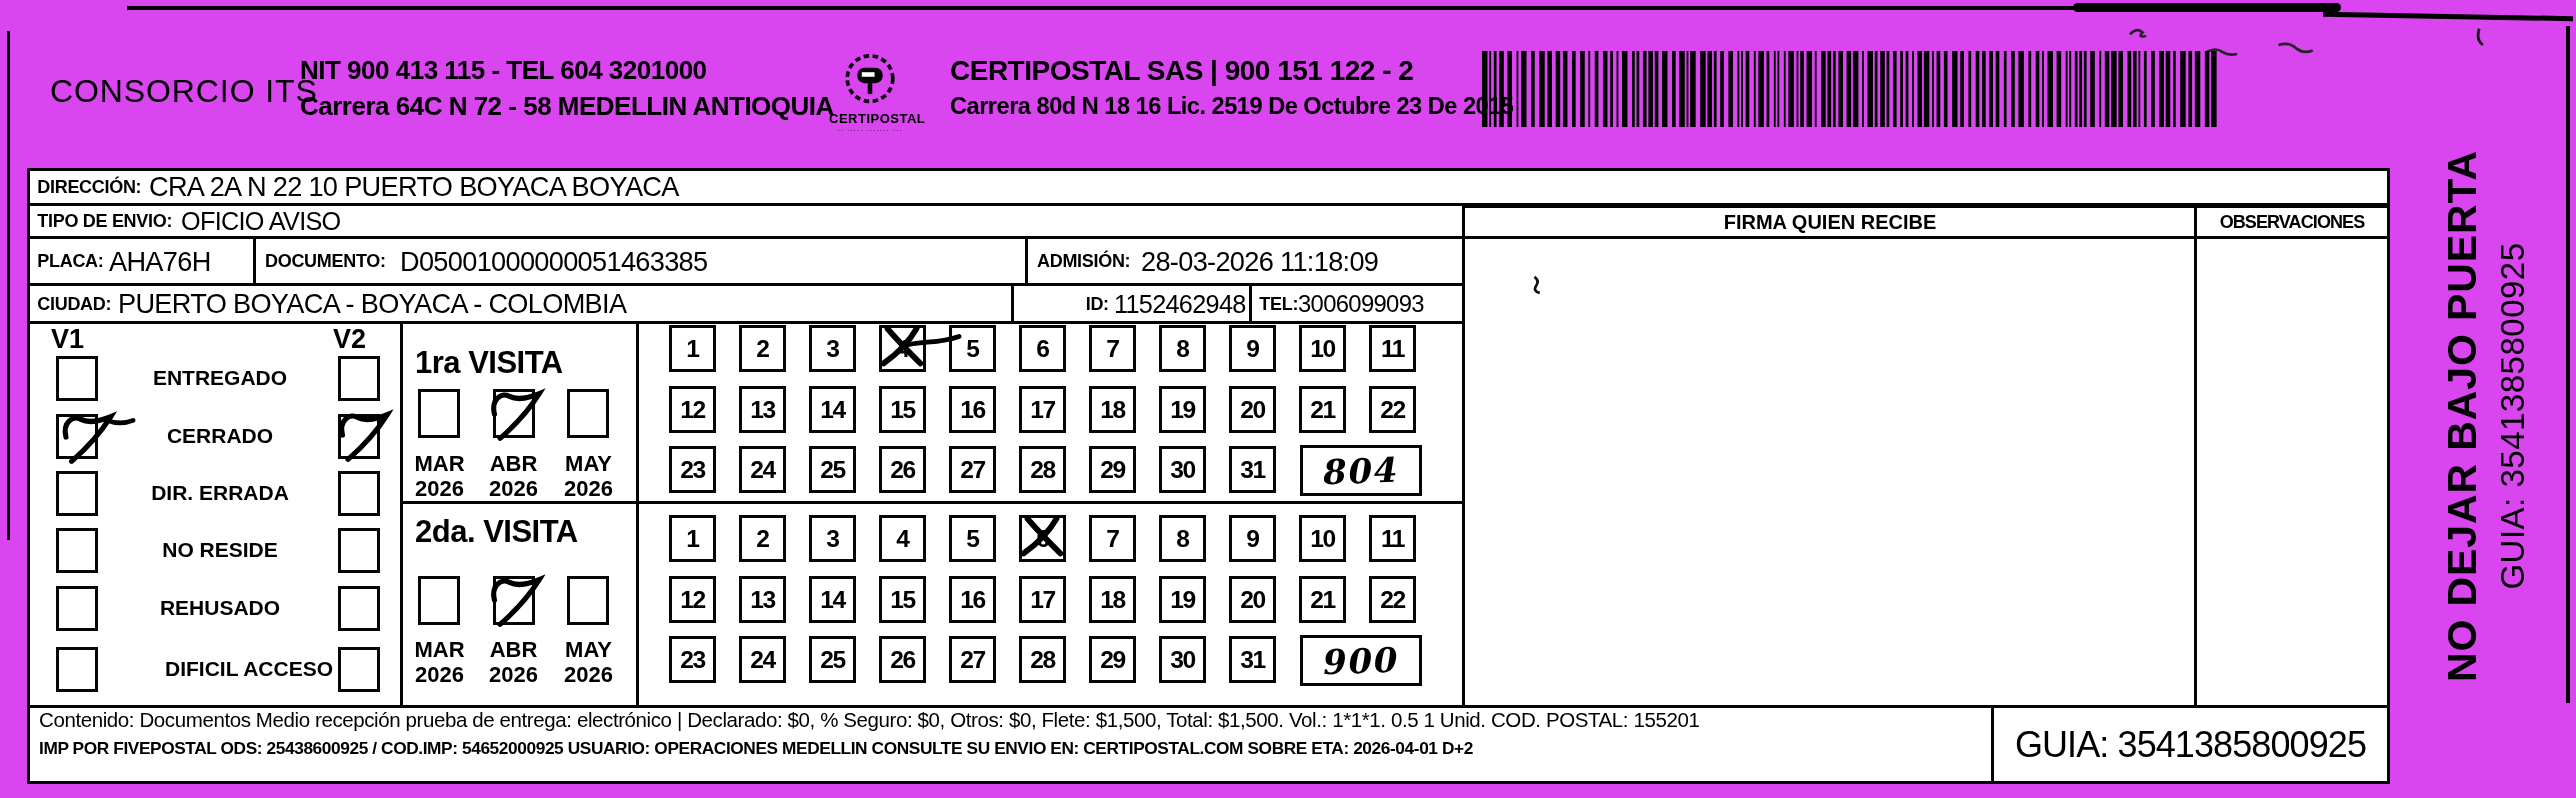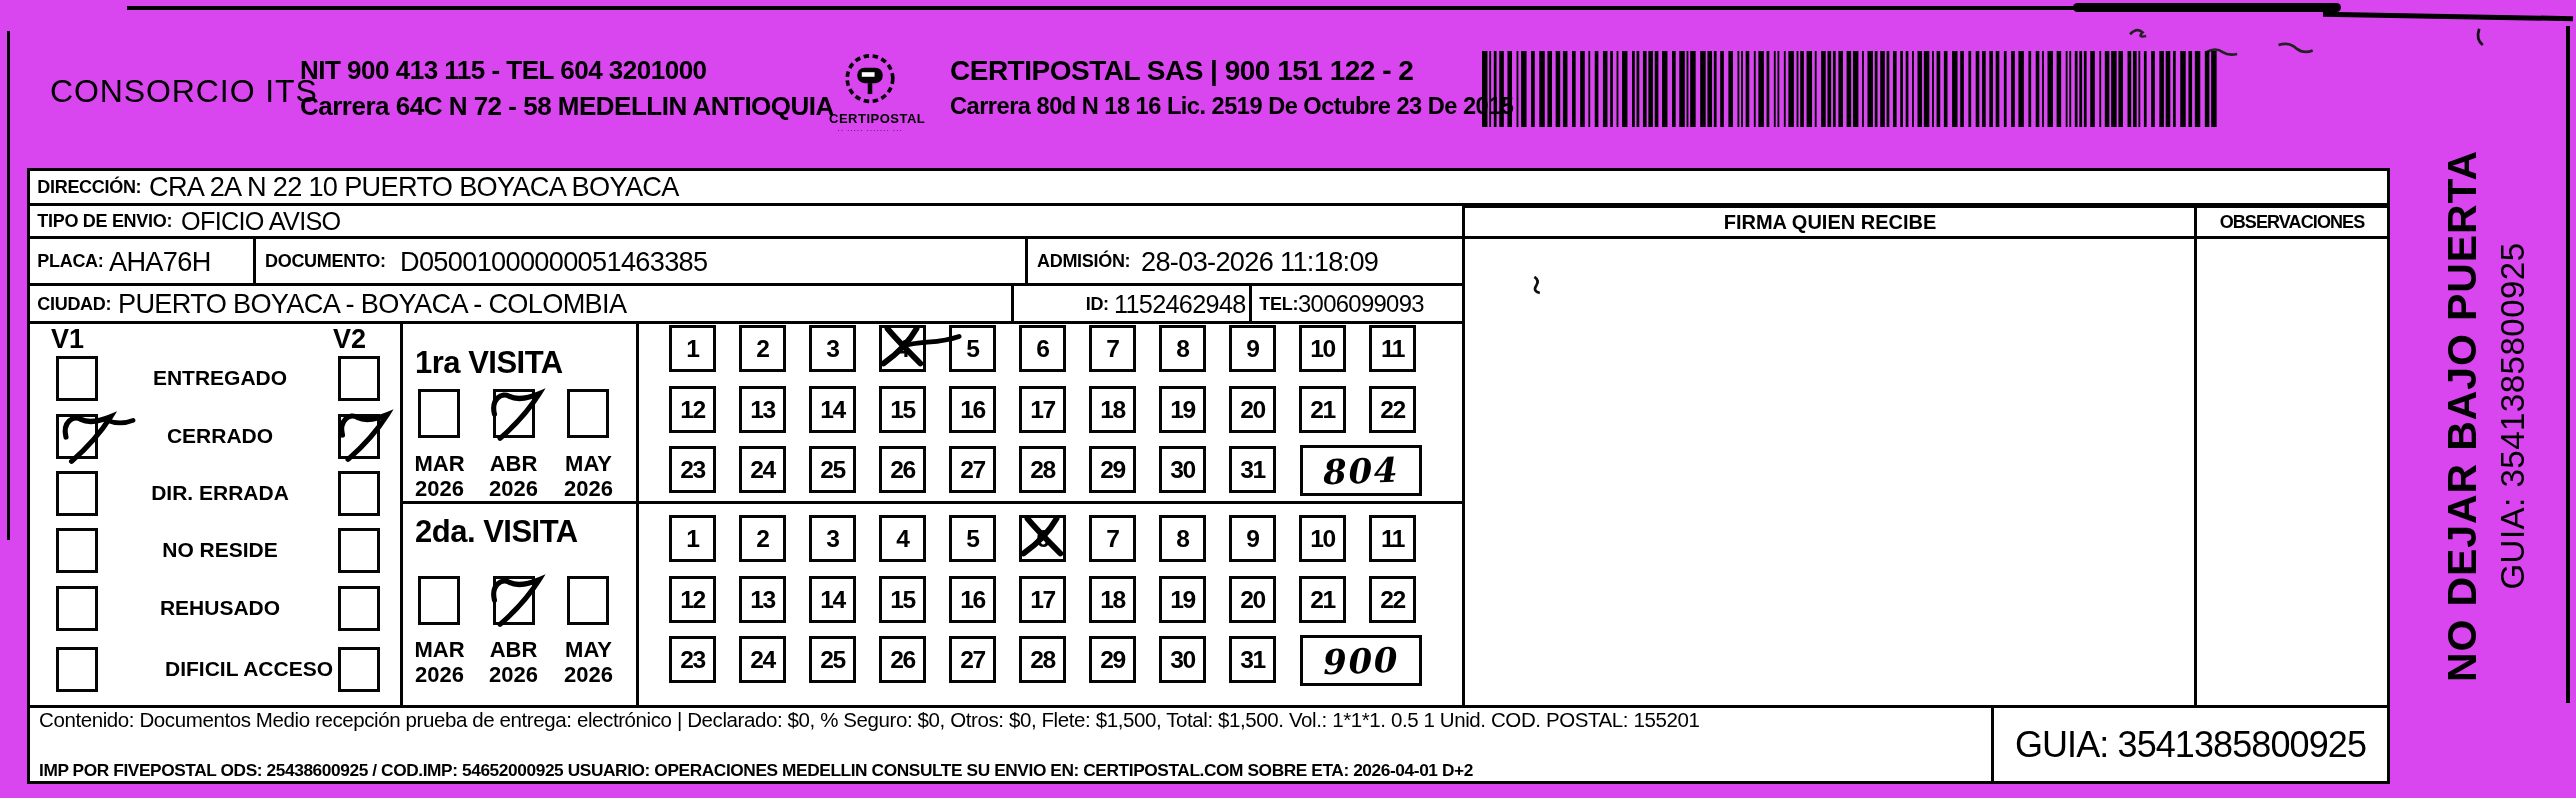--- a/index.html
+++ b/index.html
@@ -218,21 +218,21 @@
   <div class="cell" style="left:1462px;top:236px;width:736px;height:473px;"></div>
   <div class="cell" style="left:2194px;top:236px;width:196px;height:473px;"></div>
 
   <div class="hdrtxt" style="left:51px;top:324px;font-size:27px;font-weight:bold;">V1</div>
   <div class="hdrtxt" style="left:333px;top:324px;font-size:27px;font-weight:bold;">V2</div>
 
   <svg class="abs" style="left:1529px;top:273px;width:18px;height:22px;overflow:visible;" viewBox="0 0 20 24" width="18" height="22">
     <path d="M6,4 q6,4 2,10 q-4,6 4,8" stroke="#111" stroke-width="3" fill="none"></path>
   </svg>
 
-  <div class="cell" style="left:27px;top:705px;width:1968px;height:79px;align-items:flex-start;flex-direction:column;justify-content:space-between;padding-left:9px;">
+  <div class="cell" style="left:27px;top:705px;width:1968px;height:79px;align-items:flex-start;flex-direction:column;justify-content:flex-start;padding-left:9px;">
     <div class="footer-line" style="font-size:20.5px;">Contenido: Documentos Medio recepción prueba de entrega: electrónico | Declarado: $0, % Seguro: $0, Otros: $0, Flete: $1,500, Total: $1,500. Vol.: 1*1*1. 0.5 1 Unid. COD. POSTAL: 155201</div>
     <div class="footer-line" style="font-size:17.3px;font-weight:bold;margin-top:5.5px;">IMP POR FIVEPOSTAL ODS: 25438600925 / COD.IMP: 54652000925 USUARIO: OPERACIONES MEDELLIN CONSULTE SU ENVIO EN: CERTIPOSTAL.COM SOBRE ETA: 2026-04-01 D+2</div>
   </div>
   <div class="cell" style="left:1991px;top:705px;width:399px;height:79px;justify-content:center;">
     <span style="font-size:36px;letter-spacing:-0.9px;">GUIA: 3541385800925</span>
   </div>
 
   <div class="abs" style="left:2399px;top:123px;width:171px;height:586px;">
     <div class="vstrip-inner">
       <div style="font-size:41px;font-weight:bold;letter-spacing:0.9px;white-space:nowrap;">NO DEJAR BAJO PUERTA</div>

